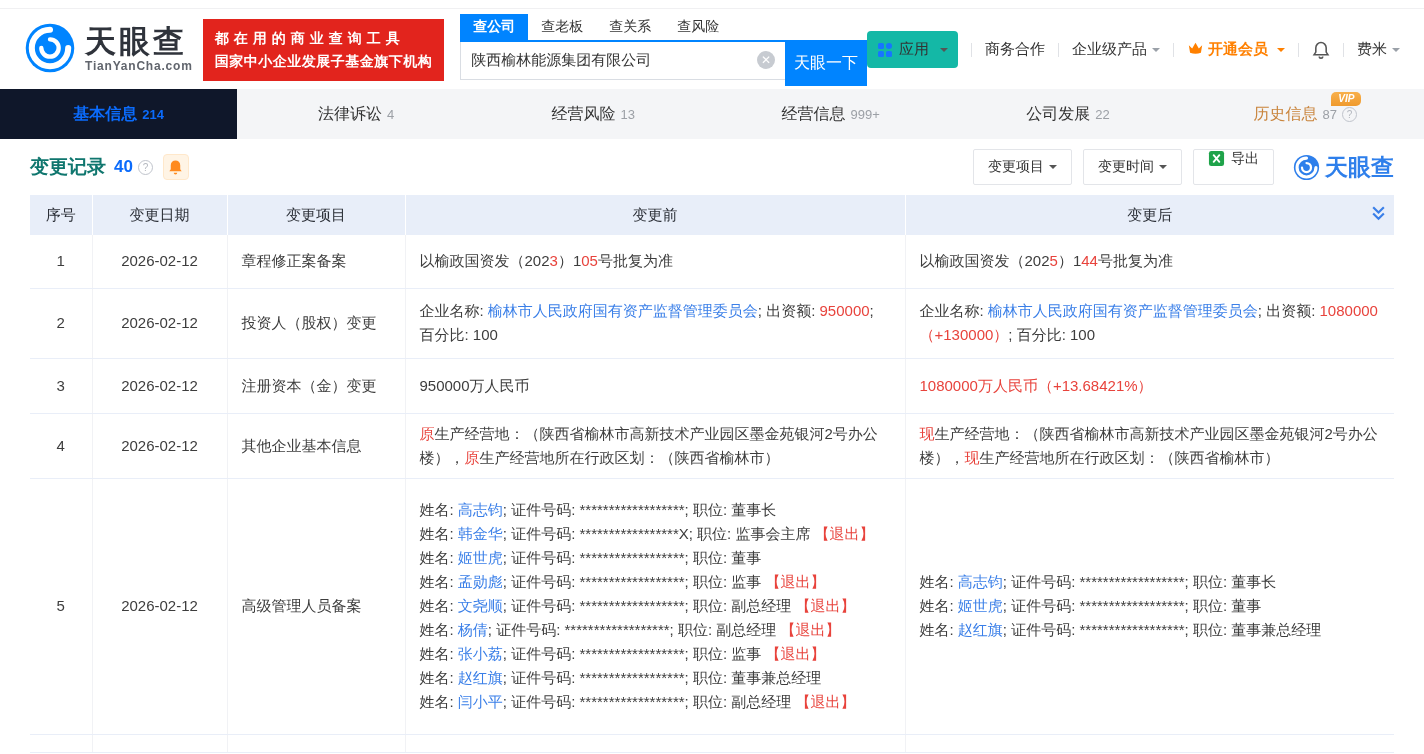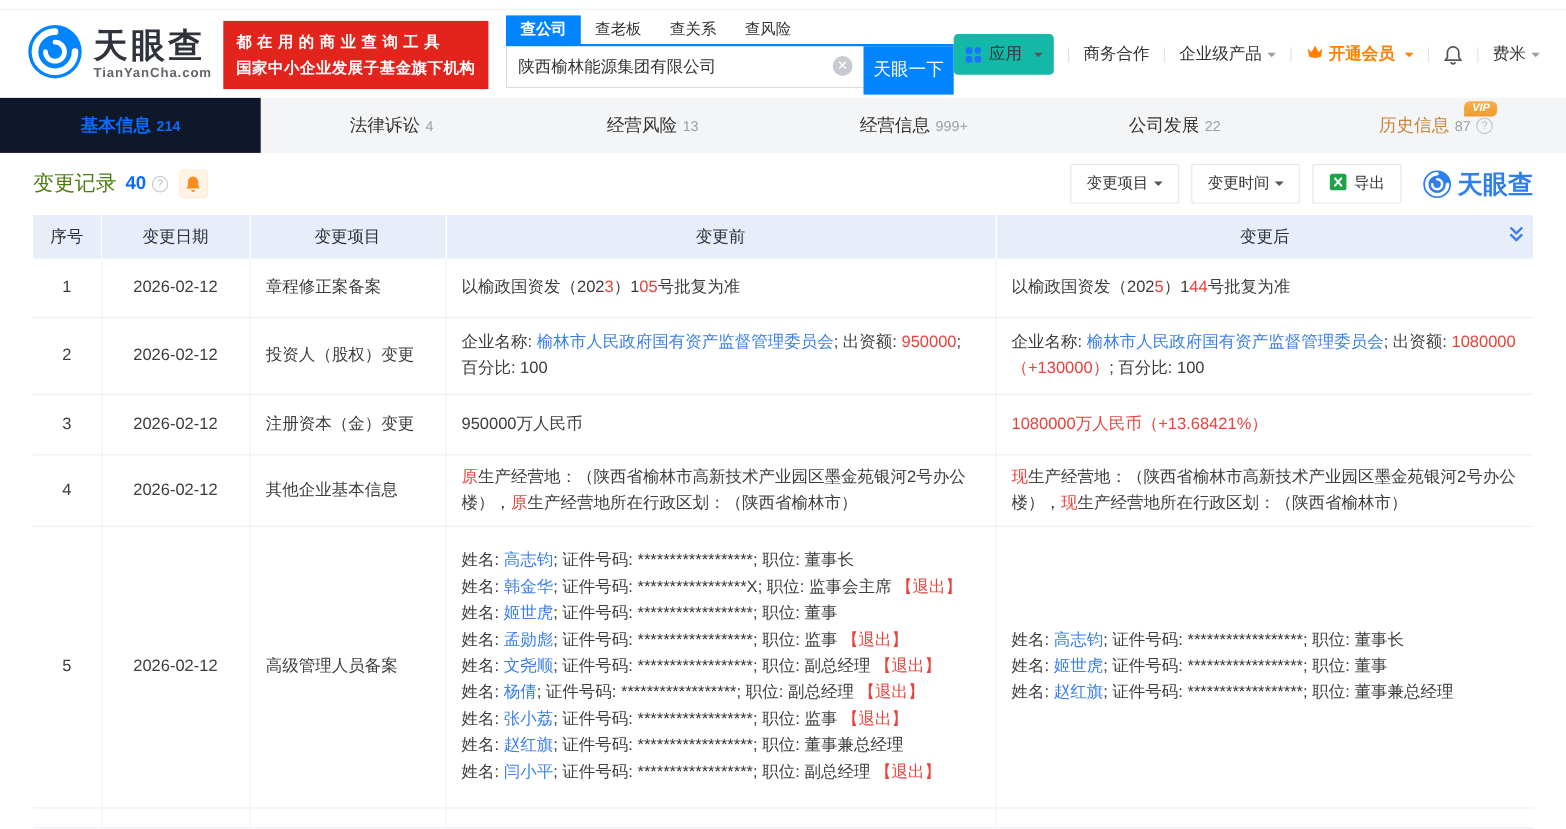--- a/index.html
+++ b/index.html
@@ -48,29 +48,29 @@
   .page-tab.active .count{color:#0B6BFB;font-weight:700}
   .page-tab.history{color:#C9843C}
   .vip-badge{position:absolute;top:3px;left:calc(50% + 26px);background:linear-gradient(180deg,#F8B04C,#EF9A2E);
              color:#fff;font-size:10px;font-weight:700;font-style:italic;padding:1px 7px;
              border-radius:5px 5px 5px 0;line-height:12px}
   .qmark{display:inline-block;width:15px;height:15px;border:1px solid #C0C4CC;border-radius:50%;color:#B4B8BF;
          font-size:10px;line-height:13px;text-align:center;margin-left:5px;font-weight:400;cursor:pointer}
 
   
   .section-bar{display:flex;align-items:center;padding:10px 30px;height:56px}
-  .section-title{font-size:19px;font-weight:400;color:#4d7c0f}
+  .section-title{font-size:19px;font-weight:700;color:#0f766e}
   .section-count{font-size:17px;font-weight:700;color:#0B6BFB;margin-left:8px}
   .bell-chip{width:26px;height:26px;background:#FFF4E5;border:1px solid #FFE8CB;border-radius:4px;
              display:flex;align-items:center;justify-content:center;margin-left:10px;cursor:pointer}
   .section-right{margin-left:auto;display:flex;align-items:center;gap:11px}
   .filter-btn{height:36px;border:1px solid #E3E5E9;background:#fff;padding:0 14px;font-size:14px;color:#333;
               display:flex;align-items:center;border-radius:2px;cursor:pointer}
   .export-btn{height:36px;border:1px solid #E3E5E9;background:#fff;padding:0 14px;font-size:14px;color:#333;
-              display:flex;align-items:center;gap:6px;border-radius:2px;cursor:pointer}
+              display:flex;gap:6px;border-radius:2px;cursor:pointer}
   .watermark{display:flex;align-items:center;gap:5px;color:#2E7FEB;font-size:23px;font-weight:700;margin-left:8px}
 
   
   .table-wrap{margin:0 30px}
   table{width:100%;border-collapse:collapse;table-layout:fixed;font-size:15px}
   thead th{background:#E8EEF9;height:40px;font-weight:400;color:#2A2E36;text-align:center;
            border-right:1px solid #fff;position:relative}
   thead th:last-child{border-right:none}
   tbody td{border-bottom:1px solid #E9EEF8;border-right:1px solid #F1F2F5;vertical-align:middle;
            padding:6px 14px;line-height:24px;color:#3D3D3D;word-break:break-all}

